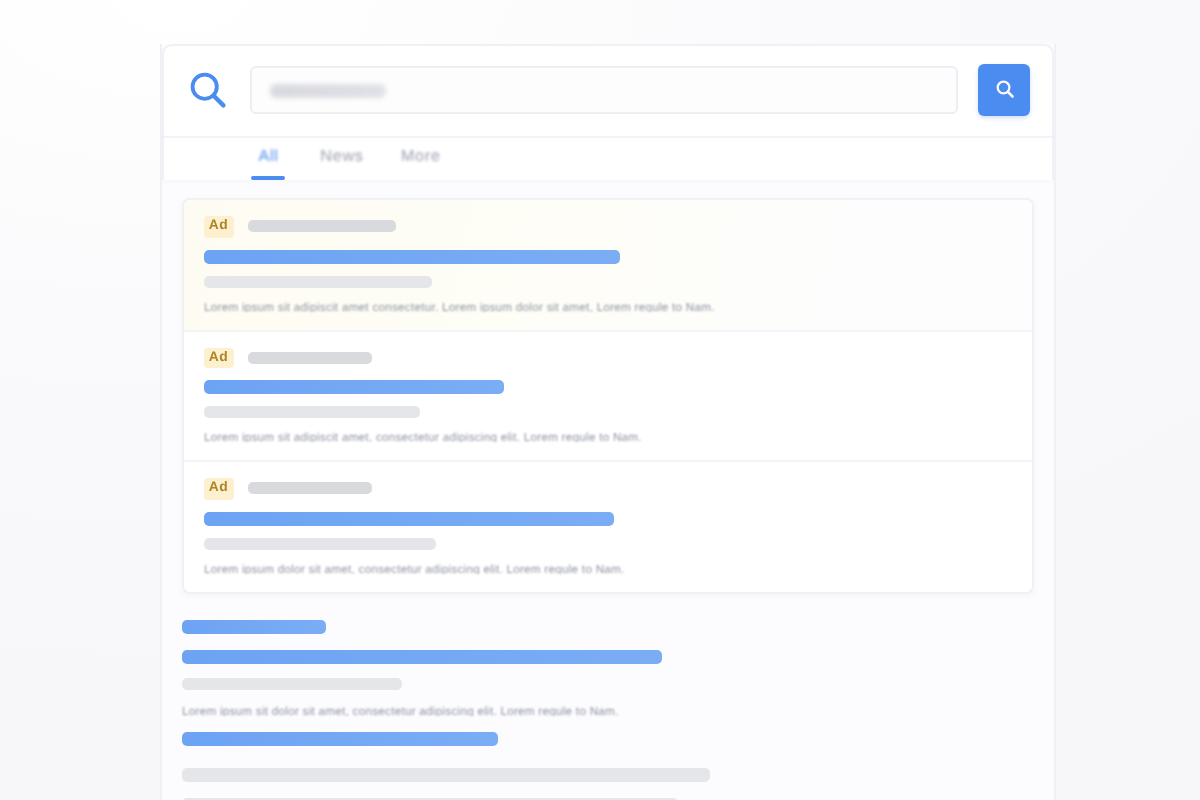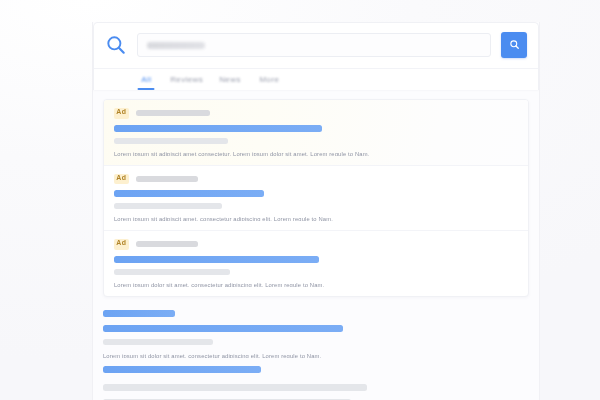--- a/index.html
+++ b/index.html
@@ -21,21 +21,21 @@
     position: absolute;
     inset: 0;
     background:
       radial-gradient(120% 90% at 15% 0%, #ffffff 0%, #fafafc 45%, #f7f7fa 100%);
     pointer-events: none;
   }
 
   
   #app-container {
     position: absolute;
-    left: 92px;
+    left: 80px;
     top: 22px;
     width: 448px;
     height: 378px;
     background: #fcfcfe;
     border-left: 1px solid #f0f0f4;
     border-right: 1px solid #f1f1f5;
     overflow: hidden;
   }
 
   
@@ -268,23 +268,20 @@
 
     </div>
 
     <div id="tab-strip">
 
       <div class="tab-item active">
         <span class="tab-label">All</span>
         <span class="tab-underline"></span>
       </div>
 
-      <div class="tab-item">
-        <span class="tab-label">Reviews</span>
-      </div>
 
 
       <div class="tab-item">
         <span class="tab-label">News</span>
       </div>
 
       <div class="tab-item">
         <span class="tab-label">More</span>
       </div>
 

